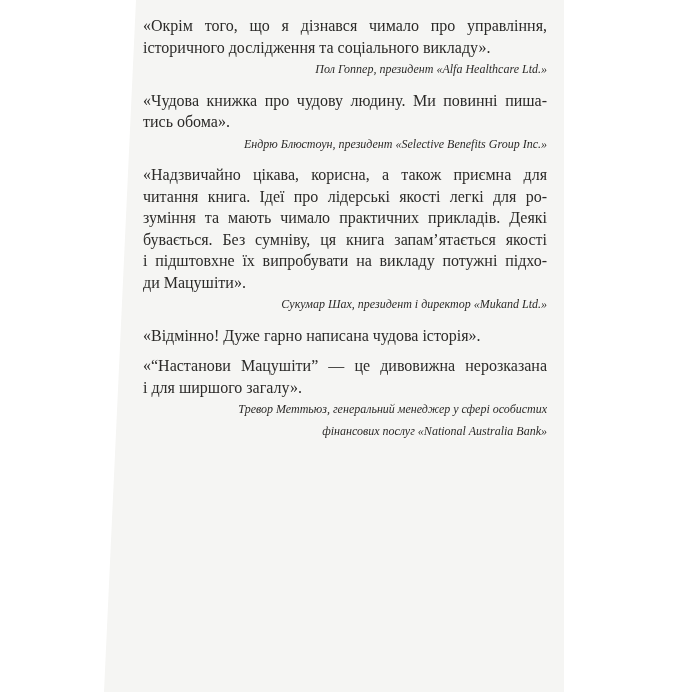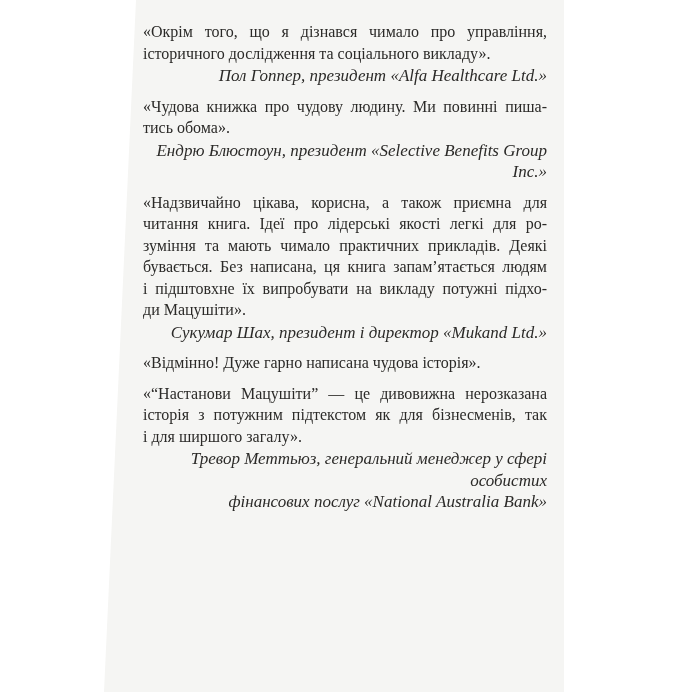--- a/index.html
+++ b/index.html
@@ -19,40 +19,40 @@
   .paper{
     position:absolute;
     left:104px; top:0;
     width:460px; height:692px;
     background:var(--paper);
     
     clip-path:polygon(32px 0, 100% 0, 100% 100%, 0 100%);
   }
   .content{
     position:absolute;
-    left:143px; top:21px;
+    left:143px; top:15px;
     width:404px;
     font-size:16px;
     line-height:21.5px;
   }
   .quote-block{margin-bottom:9px;}
   .q-line{
     text-align:justify;
     text-align-last:justify;
     white-space:normal;
   }
   .q-line.q-last{
     text-align:right;
     text-align-last:left;
   }
   .attribution{margin-top:1px;}
   .attr-line{
     text-align:right;
     font-style:italic;
-    font-size:17px;
+    font-size:12px;
   }
 </style>
 </head>
 <body>
 
 <div class="paper"></div>
 <div class="content">
     <div class="quote-block">
       <div class="quote">
         <div class="q-line">«Окрім того, що я дізнався чимало про управління,</div>
@@ -69,37 +69,36 @@
       </div>
       <div class="attribution">
         <div class="attr-line">Ендрю Блюстоун, президент «Selective Benefits Group Inc.»</div>
       </div>
     </div>
     <div class="quote-block">
       <div class="quote">
         <div class="q-line">«Надзвичайно цікава, корисна, а також приємна для</div>
         <div class="q-line">читання книга. Ідеї про лідерські якості легкі для ро-</div>
         <div class="q-line">зуміння та мають чимало практичних прикладів. Деякі</div>
-        <div class="q-line">бувається. Без написана, ця книга запам’ятається людям</div>
+        <div class="q-line">бувається. Без сумніву, ця книга запам’ятається якості</div>
         <div class="q-line">і підштовхне їх випробувати на викладу потужні підхо-</div>
         <div class="q-line q-last">ди Мацушіти».</div>
       </div>
       <div class="attribution">
         <div class="attr-line">Сукумар Шах, президент і директор «Mukand Ltd.»</div>
       </div>
     </div>
     <div class="quote-block">
       <div class="quote">
         <div class="q-line q-last">«Відмінно! Дуже гарно написана чудова історія».</div>
       </div>
     </div>
     <div class="quote-block">
       <div class="quote">
         <div class="q-line">«“Настанови Мацушіти” — це дивовижна нерозказана</div>
-        <div class="q-line">історія з потужним підтекстом як для бізнесменів, так</div>
         <div class="q-line q-last">і для ширшого загалу».</div>
       </div>
       <div class="attribution">
         <div class="attr-line">Тревор Меттьюз, генеральний менеджер у сфері особистих</div>
         <div class="attr-line">фінансових послуг «National Australia Bank»</div>
       </div>
     </div>
   </div>
 
 </body></html>

